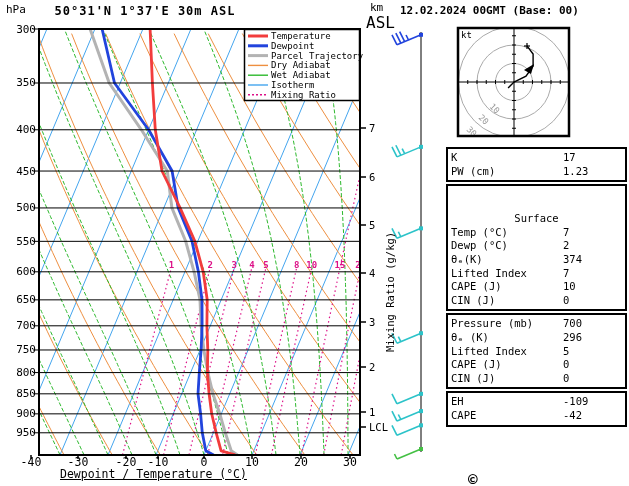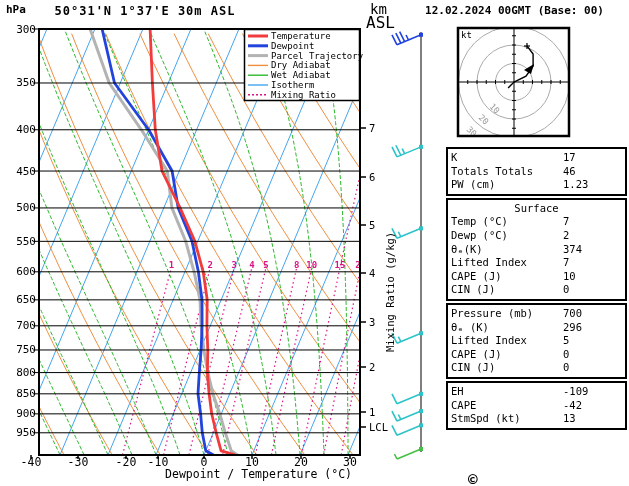--- a/index.html
+++ b/index.html
@@ -1,30 +1,30 @@
 <!DOCTYPE html>
 <html><head>
 <meta charset="utf-8">
 <style>
   html,body{margin:0;padding:0;background:#fff;}
   #root{position:relative;width:629px;height:486px;background:#fff;overflow:hidden;
         font-family:"DejaVu Sans Mono",monospace;color:#000;}
   .abs{position:absolute;}
-  #hpa-label{left:6px;top:3px;font-size:11px;font-weight:bold;}
+  #hpa-label{left:6px;top:3px;font-size:11px;}
   #page-title{left:25px;top:4px;width:240px;text-align:center;font-size:12px;font-weight:bold;letter-spacing:1px;}
-  #km-label{left:370px;top:1px;font-size:14px;}
+  #km-label{left:370px;top:1px;font-size:11px;}
   #asl-label{left:366px;top:13px;font-size:16px;}
-  #datetime{left:400px;top:4px;width:229px;text-align:center;font-size:11px;font-weight:bold;}
-  #xaxis-title{left:52px;top:467px;width:300px;text-align:right;font-size:11.5px;}
+  #datetime{left:400px;top:4px;width:229px;font-size:11px;font-weight:bold;}
+  #xaxis-title{left:60px;top:467px;width:300px;text-align:left;font-size:11.5px;text-decoration:underline;}
   #mix-axis-title{left:384px;top:352px;width:150px;font-size:10.5px;transform:rotate(-90deg);transform-origin:0 0;white-space:nowrap;}
   #tables{left:446px;top:147px;width:181px;}
   .tbox{border:2px solid #000;background:#fff;padding:2px 3px;margin-bottom:2px;font-size:10.5px;line-height:13.6px;}
   .trow{position:relative;white-space:nowrap;}
   .tval{position:absolute;left:112px;top:0;}
-  .ttitle{text-align:center;}
+  .ttitle{text-align:center;margin-top:24px;}
   #footer-text{left:468px;top:470px;width:181px;text-align:left;font-size:16px;font-weight:bold;}
   svg text{font-family:"DejaVu Sans Mono",monospace;}
 </style>
 </head>
 <body>
 
 <div id="root">
   <svg id="chart" class="abs" style="left:0;top:0" width="629" height="486">
       <defs>
         <clipPath id="pc">
@@ -305,21 +305,20 @@
   <div class="abs" id="page-title">50°31'N 1°37'E 30m ASL</div>
   <div class="abs" id="km-label">km</div>
   <div class="abs" id="asl-label">ASL</div>
   <div class="abs" id="datetime">12.02.2024 00GMT (Base: 00)</div>
   <div class="abs" id="xaxis-title">Dewpoint / Temperature (°C)</div>
   <div class="abs" id="mix-axis-title">Mixing Ratio (g/kg)</div>
 
   <div class="abs" id="tables">
       <div class="tbox">
         <div class="trow"><span>K</span><span class="tval">17</span></div>
-        <div class="trow"><span>Totals Totals</span><span class="tval">46</span></div>
         <div class="trow"><span>PW (cm)</span><span class="tval">1.23</span></div>
       </div>
       <div class="tbox">
         <div class="trow ttitle">Surface</div>
         <div class="trow"><span>Temp (°C)</span><span class="tval">7</span></div>
         <div class="trow"><span>Dewp (°C)</span><span class="tval">2</span></div>
         <div class="trow"><span>θₑ(K)</span><span class="tval">374</span></div>
         <div class="trow"><span>Lifted Index</span><span class="tval">7</span></div>
         <div class="trow"><span>CAPE (J)</span><span class="tval">10</span></div>
         <div class="trow"><span>CIN (J)</span><span class="tval">0</span></div>
@@ -327,17 +326,16 @@
       <div class="tbox">
         <div class="trow"><span>Pressure (mb)</span><span class="tval">700</span></div>
         <div class="trow"><span>θₑ (K)</span><span class="tval">296</span></div>
         <div class="trow"><span>Lifted Index</span><span class="tval">5</span></div>
         <div class="trow"><span>CAPE (J)</span><span class="tval">0</span></div>
         <div class="trow"><span>CIN (J)</span><span class="tval">0</span></div>
       </div>
       <div class="tbox">
         <div class="trow"><span>EH</span><span class="tval">-109</span></div>
         <div class="trow"><span>CAPE</span><span class="tval">-42</span></div>
-        <div class="trow"><span>StmSpd (kt)</span><span class="tval">13</span></div>
       </div>
     </div>
   <div class="abs" id="footer-text">© weatheronline.co.uk</div>
 </div>
 
 </body></html>

